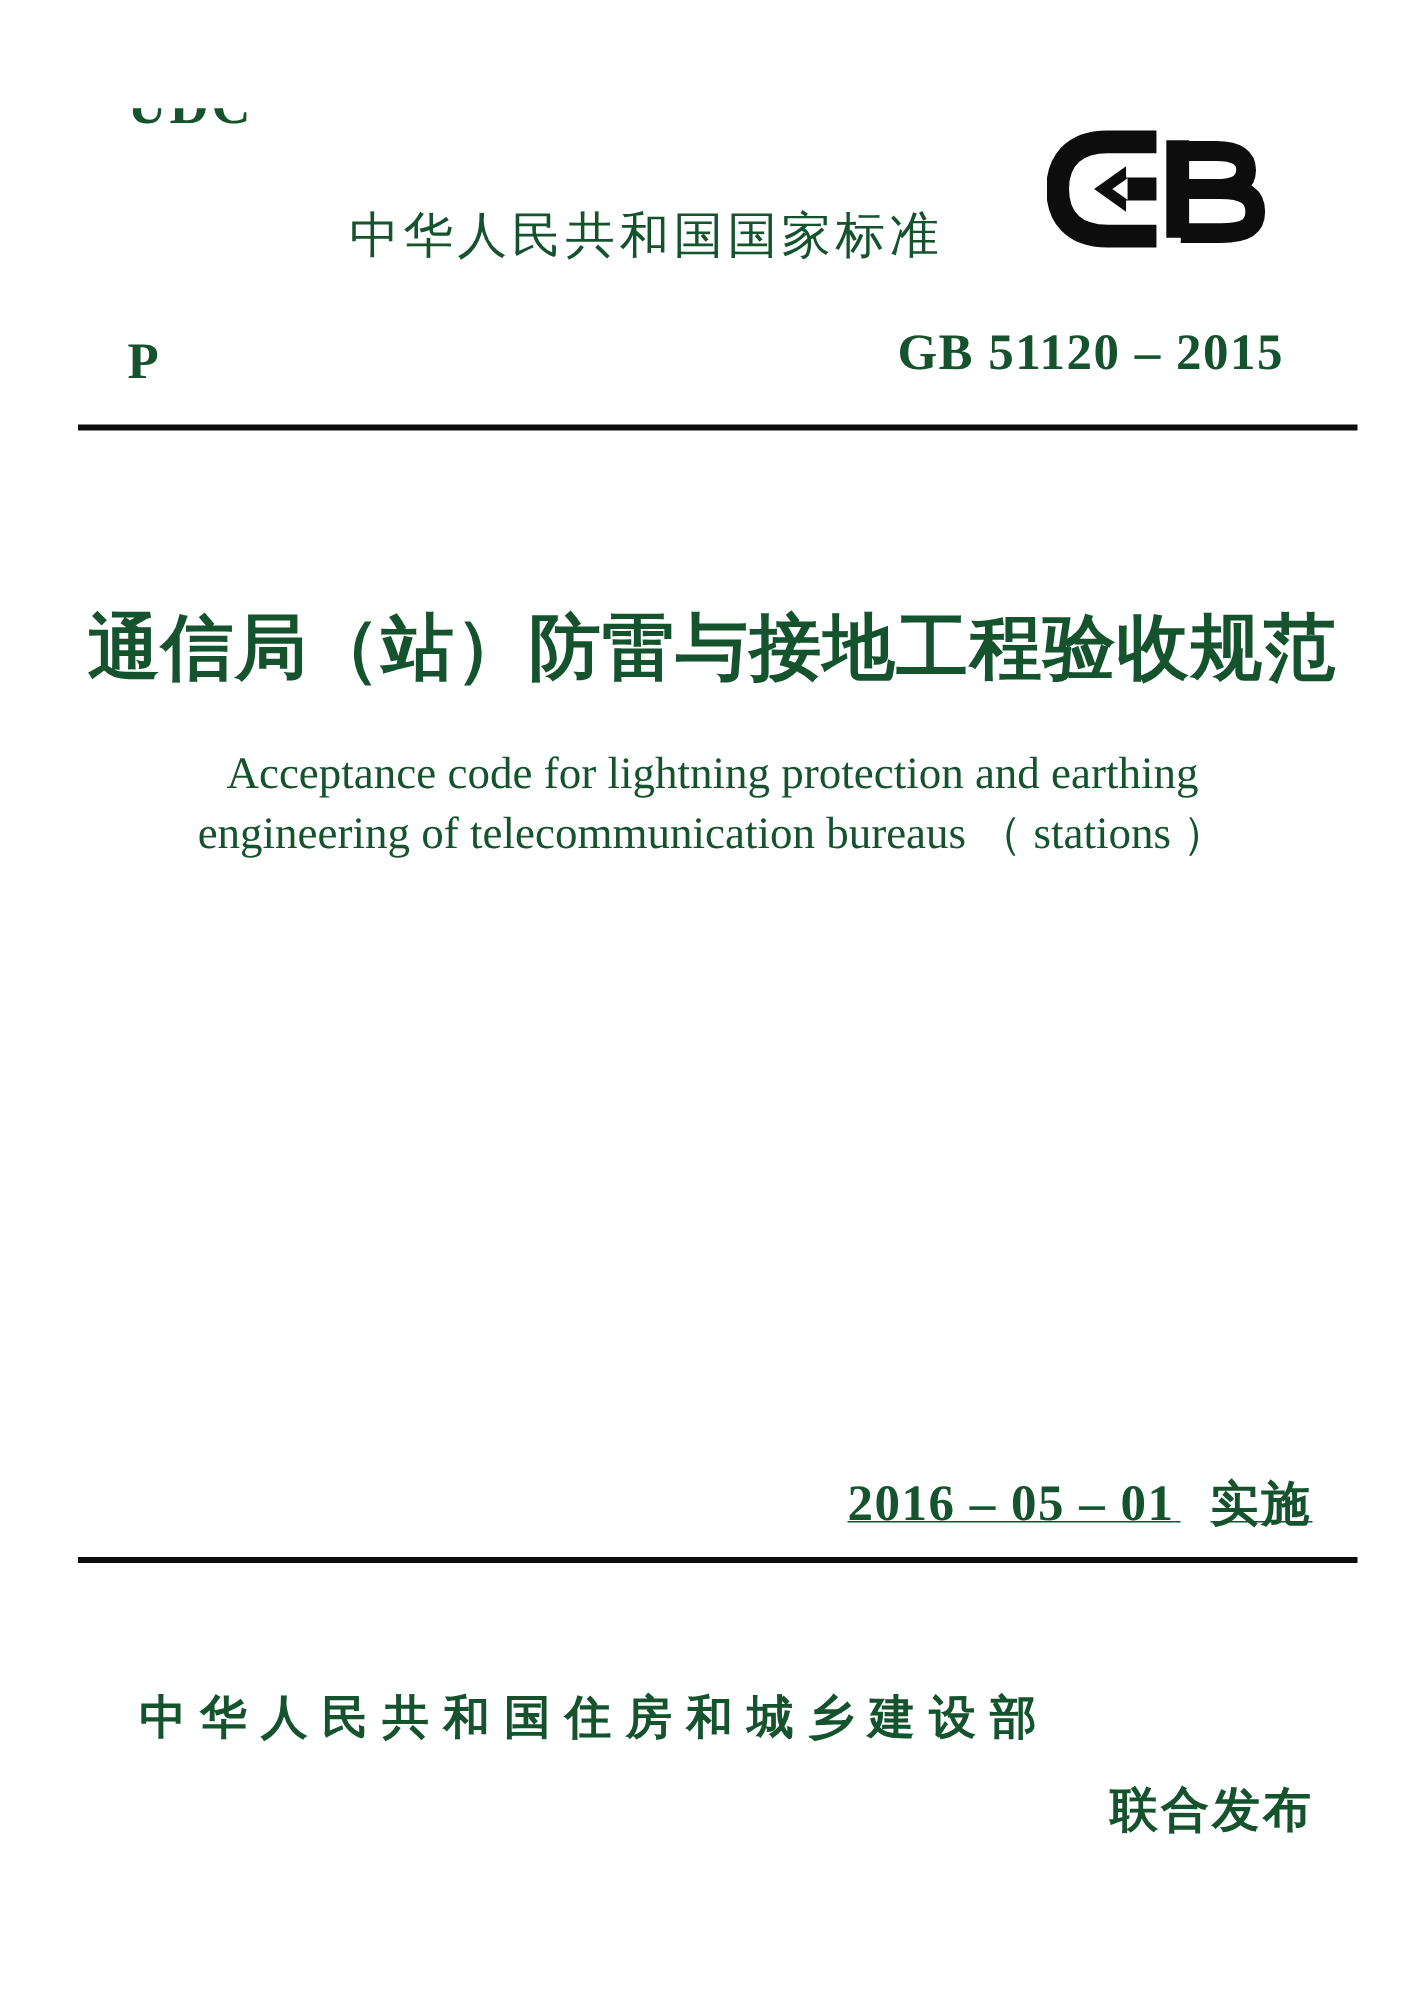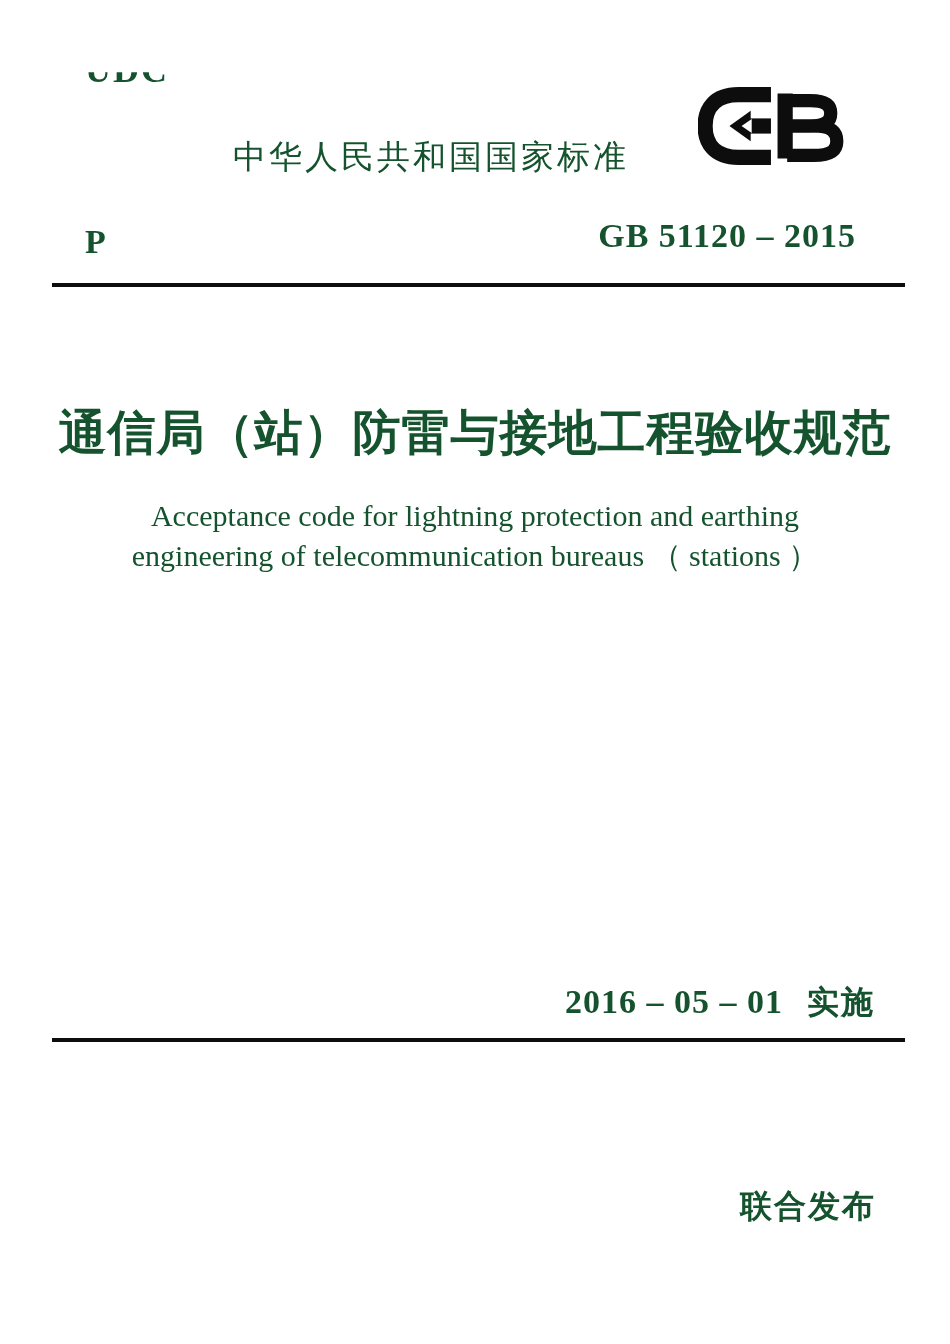--- a/index.html
+++ b/index.html
@@ -89,21 +89,21 @@
   .title-en {
     position: absolute;
     left: 0;
     top: 496px;
     width: 100%;
     text-align: center;
     font: 400 30px/40px "Liberation Serif", "DejaVu Serif", serif;
   }
   .date-row-item { position: absolute; top: 981px; white-space: nowrap; }
   .date-issue { left: 90px; }
-  .date-effective { right: 75px; }
+  .date-effective { right: 75px; text-decoration: underline; }
   .date-num {
     font: bold 34px/42px "Liberation Serif", "DejaVu Serif", serif;
     letter-spacing: 1px;
   }
   .date-label {
     font: bold 32px/42px "Liberation Sans", "DejaVu Sans", sans-serif;
     letter-spacing: 2px;
     margin-left: 20px;
   }
   .pub-lines {
@@ -169,17 +169,18 @@
 
 
   <div class="date-row-item date-effective">
     <span class="date-num">2016 – 05 – 01</span>
     <span class="date-label">实施</span>
   </div>
 
   <div class="rule rule-bottom"></div>
 
   <div class="pub-lines">
+    <div class="pub-line">中华人民共和国住房和城乡建设部</div>
   </div>
 
   <div class="joint-label">联合发布</div>
 
 </div>
 
 </body></html>

